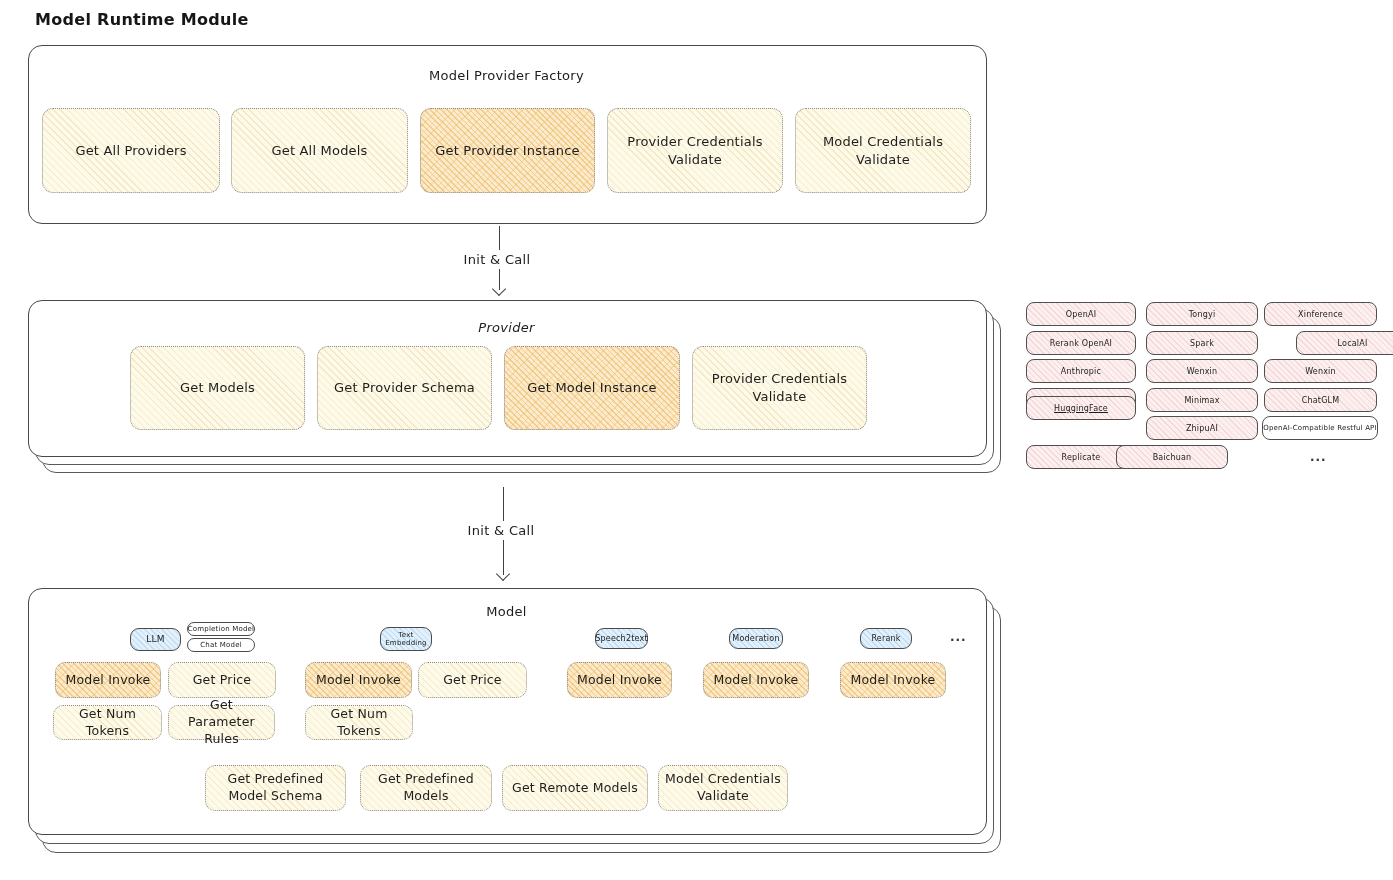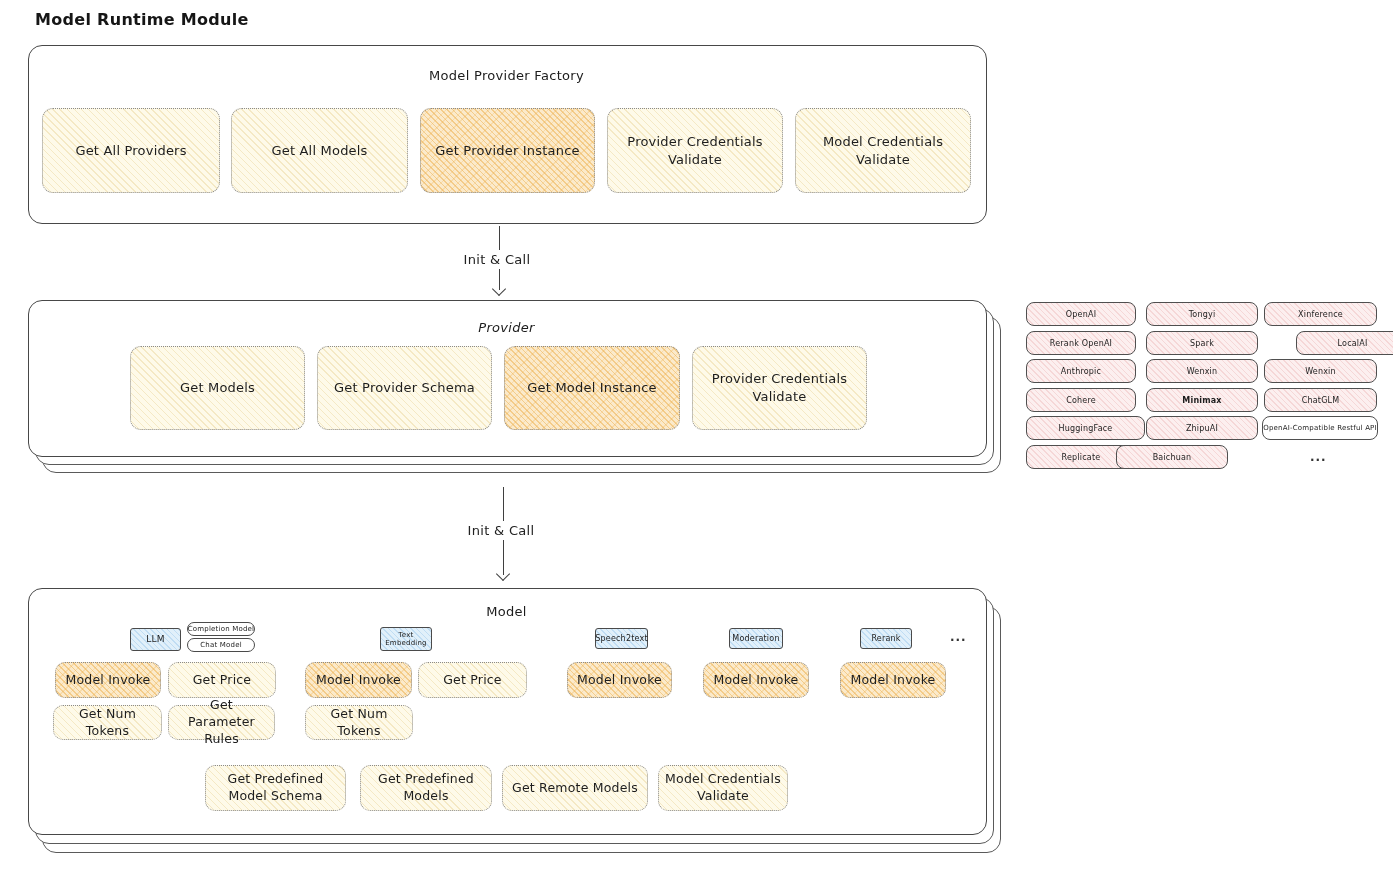--- a/index.html
+++ b/index.html
@@ -34,21 +34,21 @@
   .hatch-o{
     background-color:#FBEACB;
     background-image:
       repeating-linear-gradient(45deg, rgba(238,178,83,.55) 0, rgba(238,178,83,.55) 1.2px, transparent 1.2px, transparent 4px),
       repeating-linear-gradient(-45deg, rgba(238,178,83,.28) 0, rgba(238,178,83,.28) 1px, transparent 1px, transparent 6px);
   }
   .small-node{font-size:12.5px;border-radius:10px;}
   
   .tab{
     position:absolute;display:flex;align-items:center;justify-content:center;text-align:center;
-    border:1.3px solid #4a4a4a;border-radius:3px;font-size:8px;line-height:1.2;
+    border:1.3px solid #4a4a4a;border-radius:9px;font-size:8px;line-height:1.2;
     letter-spacing:.2px;box-sizing:border-box;padding:1px 3px;
   }
   .hatch-b{
     background-color:#E1F0FA;
     background-image:repeating-linear-gradient(45deg, rgba(130,185,230,.35) 0, rgba(130,185,230,.35) 1px, transparent 1px, transparent 4px);
   }
   .tab-white{background:#ffffff;font-size:7px;border-radius:8px;white-space:nowrap;}
   
   .pill{
     position:absolute;display:flex;align-items:center;justify-content:center;text-align:center;
@@ -127,24 +127,24 @@
 
   <div class="pill hatch-p" style="left:1026px;top:331px;width:110px;height:24px;">Rerank OpenAI</div>
   <div class="pill hatch-p" style="left:1146px;top:331px;width:112px;height:24px;">Spark</div>
   <div class="pill hatch-p" style="left:1264px;top:331px;width:113px;height:24px;margin-left:32px;">LocalAI</div>
 
   <div class="pill hatch-p" style="left:1026px;top:359px;width:110px;height:24px;">Anthropic</div>
   <div class="pill hatch-p" style="left:1146px;top:359px;width:112px;height:24px;">Wenxin</div>
   <div class="pill hatch-p" style="left:1264px;top:359px;width:113px;height:24px;">Wenxin</div>
 
   <div class="pill hatch-p" style="left:1026px;top:388px;width:110px;height:24px;">Cohere</div>
-  <div class="pill hatch-p" style="left:1146px;top:388px;width:112px;height:24px;font-weight:bold;">Minimax</div>
+  <div class="pill hatch-p" style="left:1146px;top:388px;width:112px;height:24px;">Minimax</div>
   <div class="pill hatch-p" style="left:1264px;top:388px;width:113px;height:24px;">ChatGLM</div>
 
-  <div class="pill hatch-p" style="left:1026px;top:416px;width:119px;height:24px;">HuggingFace</div>
+  <div class="pill hatch-p" style="left:1026px;top:396px;width:110px;height:24px;text-decoration:underline;">HuggingFace</div>
   <div class="pill hatch-p" style="left:1146px;top:416px;width:112px;height:24px;">ZhipuAI</div>
   <div class="pill pill-white" style="left:1262px;top:416px;width:116px;height:24px;">OpenAI-Compatible Restful API</div>
 
   <div class="pill hatch-p" style="left:1026px;top:445px;width:110px;height:24px;">Replicate</div>
   <div class="pill hatch-p" style="left:1116px;top:445px;width:112px;height:24px;">Baichuan</div>
   <div class="dots" style="left:1310px;top:450px;">...</div>
 
   <div class="arrow-line" style="left:503px;top:487px;height:88px;"></div>
   <div class="arrow-head" style="left:498px;top:569px;"></div>
   <div class="arrow-label" style="left:501px;top:521px;">Init &amp; Call</div>

